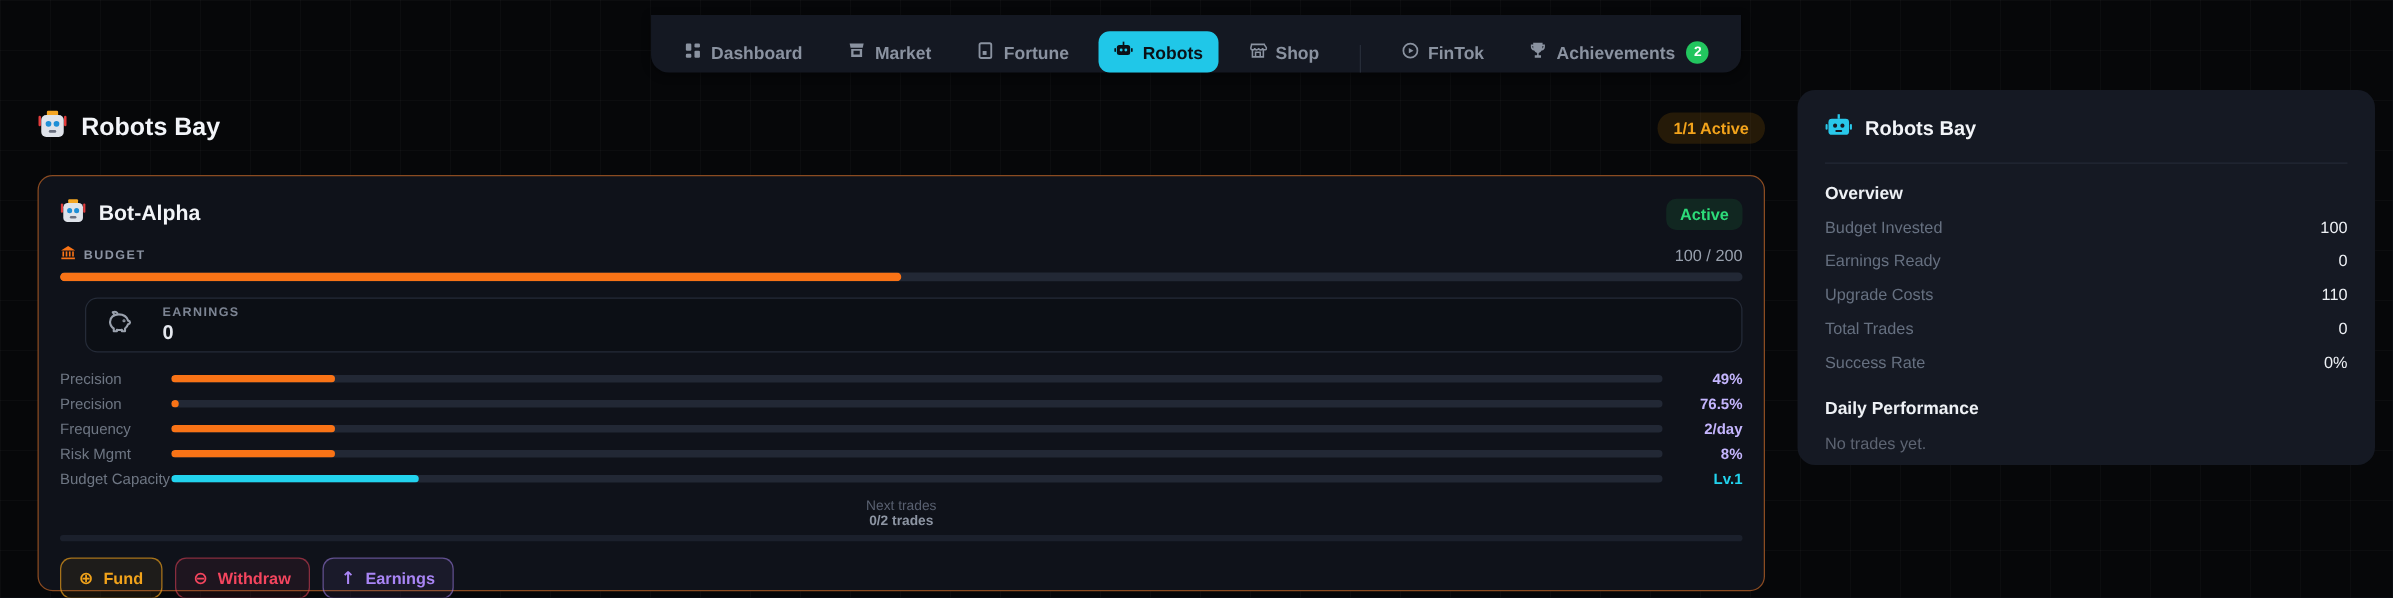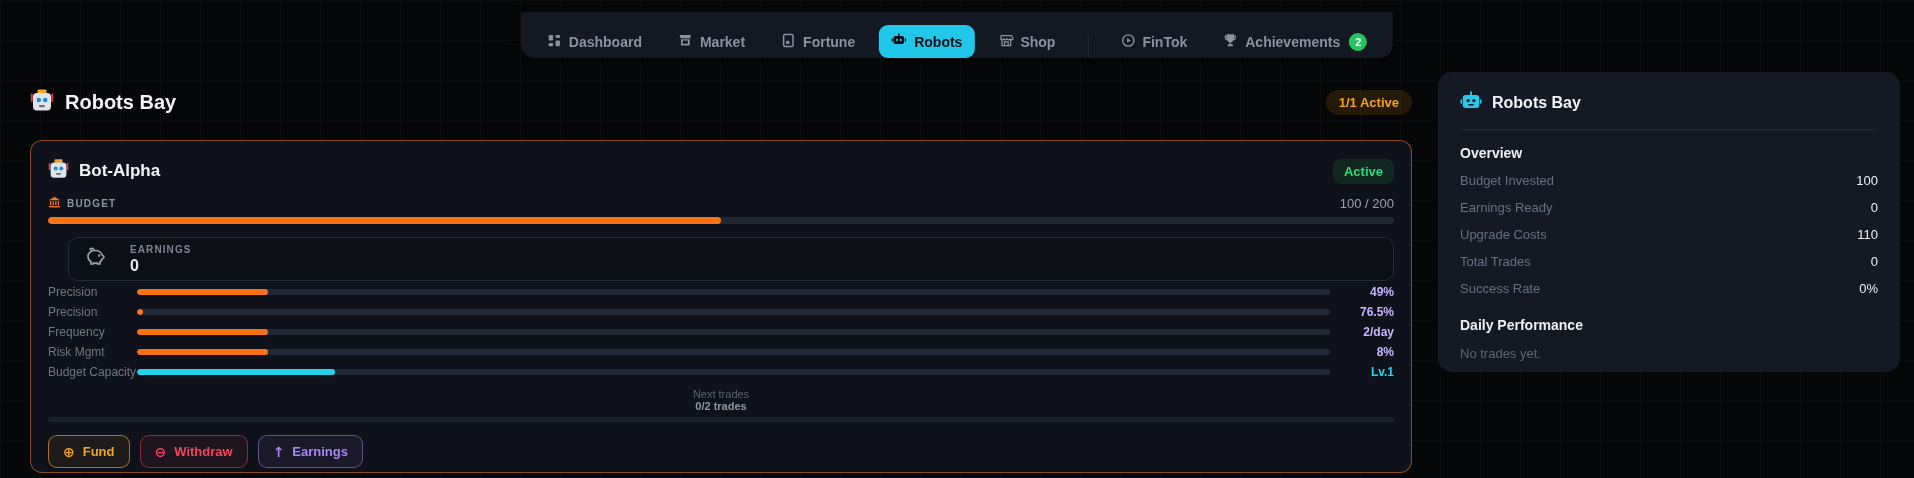--- a/index.html
+++ b/index.html
@@ -71,21 +71,21 @@
   .budget-bar { height:7px; margin-top:6px; }
 
   .earnings-box {
     margin-top:13px; height:44px;
     border:1px solid #252b38; background:#0c0f15; border-radius:10px;
     display:flex; align-items:center; gap:23px; padding:0 14px;margin-left:20px;
   }
   .earnings-text .lbl { font-size:10px; font-weight:700; letter-spacing:1.1px; color:#7d8594; }
   .earnings-text .val { font-size:16px; font-weight:700; color:#e5e8ee; margin-top:2px; }
 
-  .stats { margin-top:1px; }
+  .stats { margin-top:11px; }
   .stat-row { display:flex; align-items:center; height:20px; }
   .stat-label { width:89px; flex:0 0 auto; font-size:12px; color:#6e7683; }
   .stat-bar { flex:1; height:6px; margin-right:9px; }
   .stat-value { width:55px; flex:0 0 auto; text-align:right; font-size:12px; font-weight:700; color:#c4b5fd; }
 
   .next-trades { margin-top:6px; }
   .nt-row { display:flex; align-items:center; justify-content:space-between;flex-direction:column; }
   .nt-label { font-size:11px; color:#596070; }
   .nt-value { font-size:11px; font-weight:700; color:#8d95a3; }
   .nt-bar { height:5px; margin-top:5px; background:#1b202c; }

